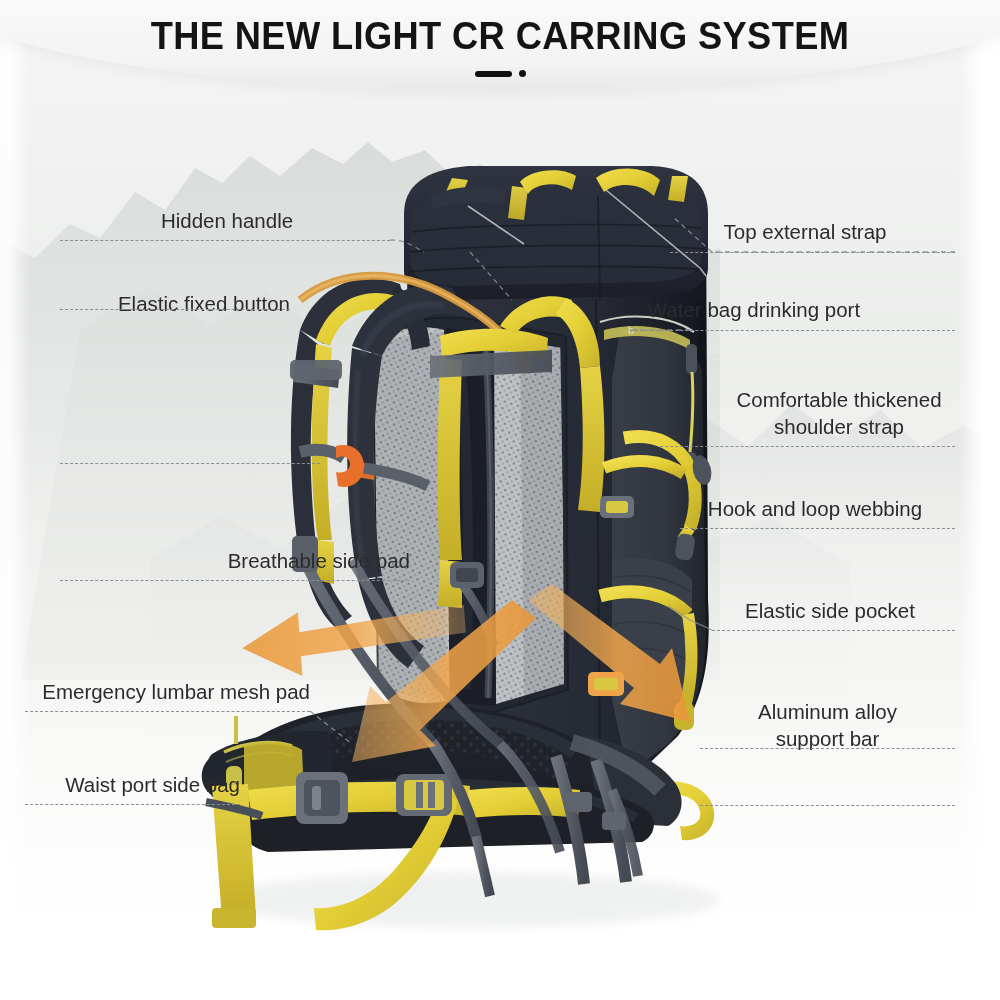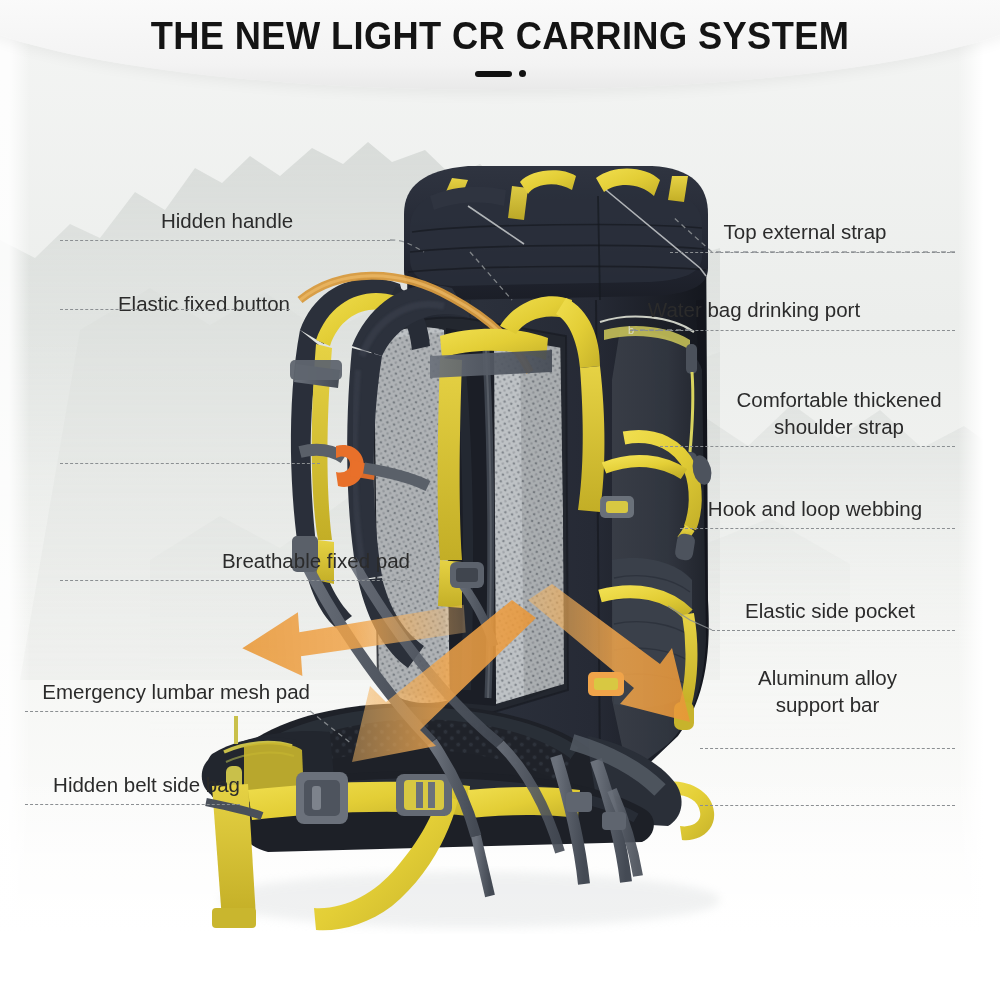--- a/index.html
+++ b/index.html
@@ -485,48 +485,48 @@
   </div>
 
   <div class="label label-l" style="left:62px; top:208px; width:330px;text-align:center;">Hidden handle</div>
   <div class="dash" style="left:60px; top:240px; width:330px;"></div>
 
   <div class="label label-l" style="left:60px; top:277px; width:230px;margin-top:14px;">Elastic fixed button</div>
   <div class="dash" style="left:60px; top:309px; width:230px;"></div>
 
   <div class="dash" style="left:60px; top:463px; width:260px;"></div>
 
-  <div class="label label-l" style="left:60px; top:548px; width:350px;">Breathable fixed pad</div>
+  <div class="label label-l" style="left:60px; top:548px; width:350px;">Breathable side pad</div>
   <div class="dash" style="left:60px; top:580px; width:350px;"></div>
 
   <div class="label label-l" style="left:25px; top:679px; width:285px;">Emergency lumbar mesh pad</div>
   <div class="dash" style="left:25px; top:711px; width:285px;"></div>
 
-  <div class="label label-l" style="left:25px; top:772px; width:215px;">Hidden belt side bag</div>
+  <div class="label label-l" style="left:25px; top:772px; width:215px;">Waist port side bag</div>
   <div class="dash" style="left:25px; top:804px; width:215px;"></div>
 
   <div class="label label-r" style="left:655px; top:219px; width:300px;">Top external strap</div>
   <div class="dash" style="left:670px; top:252px; width:285px;"></div>
 
   <div class="label label-r" style="left:589px; top:297px; width:330px;">Water bag drinking port</div>
   <div class="dash" style="left:630px; top:330px; width:325px;"></div>
 
   <div class="label label-r two" style="left:689px; top:386px; width:300px;">
     <span>Comfortable thickened</span><br>
     <span>shoulder strap</span>
   </div>
   <div class="dash" style="left:660px; top:446px; width:295px;"></div>
 
   <div class="label label-r" style="left:675px; top:496px; width:280px;">Hook and loop webbing</div>
   <div class="dash" style="left:680px; top:528px; width:275px;"></div>
 
   <div class="label label-r" style="left:705px; top:598px; width:250px;">Elastic side pocket</div>
   <div class="dash" style="left:712px; top:630px; width:243px;"></div>
 
-  <div class="label label-r two" style="left:700px; top:664px; width:255px;">
+  <div class="label label-r two" style="left:700px; top:698px; width:255px;">
     <span>Aluminum alloy</span><br>
     <span>support bar</span>
   </div>
   <div class="dash" style="left:700px; top:748px; width:255px;"></div>
 
   <div class="dash" style="left:700px; top:805px; width:255px;"></div>
 
   <div class="leader" style="left:0; top:0; width:1000px; height:1000px;">
     <svg width="1000" height="1000" viewBox="0 0 1000 1000">
       <g stroke="#8b8f92" stroke-width="1.3" fill="none" stroke-dasharray="5 4" opacity=".9">

